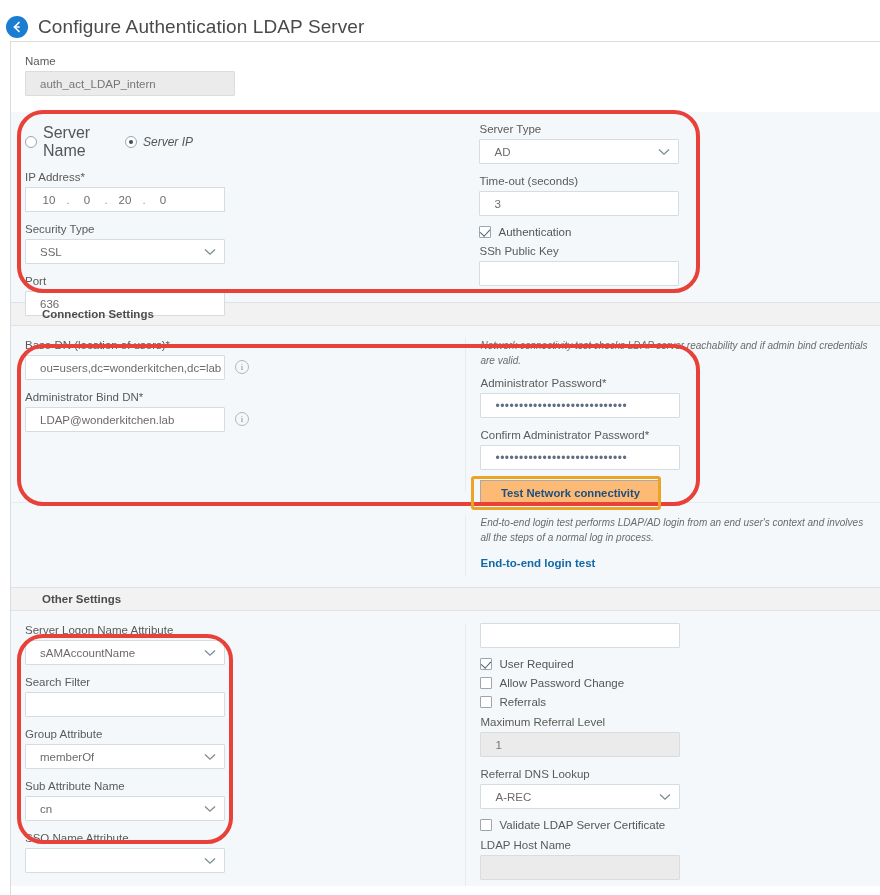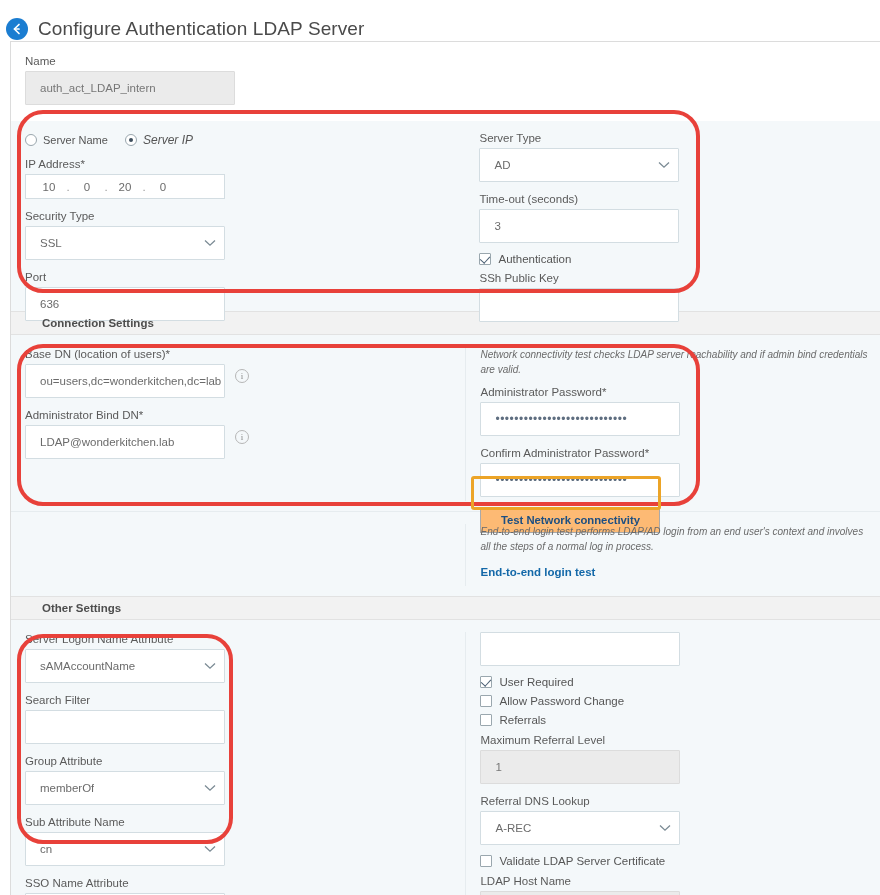--- a/index.html
+++ b/index.html
@@ -8,22 +8,22 @@
     width: 880px; height: 895px;
     background: #ffffff;
     font-family: "Liberation Sans", sans-serif;
     color: #333333;
     overflow: hidden;
   }
   #root { position: relative; width: 880px; height: 895px; }
 
   
   .page-header {
-    position: absolute; left: 0; top: 0; width: 880px; height: 40px;
-    display: flex; align-items: flex-end; padding-left: 6px;
+    position: absolute; left: 0; top: 16px; width: 880px; height: 40px;
+    display: flex; align-items: flex-start; padding-left: 6px;
   }
   .back-btn {
     width: 22px; height: 22px; border-radius: 50%;
     background: #1b7dd1; position: relative; flex: 0 0 auto;
     margin-right: 10px; cursor: pointer;
   }
   .back-btn svg { position: absolute; left: 4px; top: 4px; }
   .page-title {
     font-size: 19px; font-weight: 400; color: #4a4a4a;
     letter-spacing: .1px; white-space: nowrap;
@@ -50,21 +50,21 @@
   .col-l { width: 455px; padding: 0 0 0 14px; }
   .col-r { width: 415px; padding: 0 0 0 14px; border-left: 1px solid #e6ecef; }
   .col-r.noline { border-left: none; }
 
   
   .lbl {
     font-size: 11.5px; color: #5a5a5a; margin: 0 0 3px 0;
     line-height: 14px; white-space: nowrap;
   }
   .fld {
-    width: 200px; height: 34px; background: #fff;
+    width: 200px; height: 25px; background: #fff;
     border: 1px solid #d3dde2; border-radius: 1px;
     font-size: 11.5px; color: #6b6b6b;
     display: flex; align-items: center; padding-left: 14px;
     margin-bottom: 10px;
   }
   .fld.disabled { background: #ebebeb; border-color: #dcdcdc; color: #777; }
   .fld.sel { padding-right: 22px; position: relative; }
   .fld.sel .chev {
     position: absolute; right: 8px; top: 50%; transform: translateY(-50%);
   }
@@ -154,21 +154,21 @@
         <span class="txt">auth_act_LDAP_intern</span>
       </div>
     </div>
 
     <div class="band-tint two-col" style="padding:10px 0 10px 0; height:190px;">
 
       <div class="col-l">
         <div style="display:flex; align-items:center; margin:2px 0 10px 0;">
           <div class="rdrow" style="width:100px;">
             <span class="radio"></span>
-            <span class="cl" style="font-size:11px;color:#555;">Server Name</span>
+            <span class="cl" style="font-size:16px;color:#555;">Server Name</span>
           </div>
           <div class="rdrow">
             <span class="radio on"></span>
             <span class="cl" style="font-size:12px;color:#555;font-style:italic;">Server IP</span>
           </div>
         </div>
 
         <div class="lbl">IP Address*</div>
         <div class="ipfield">
           <span class="seg">10</span>

